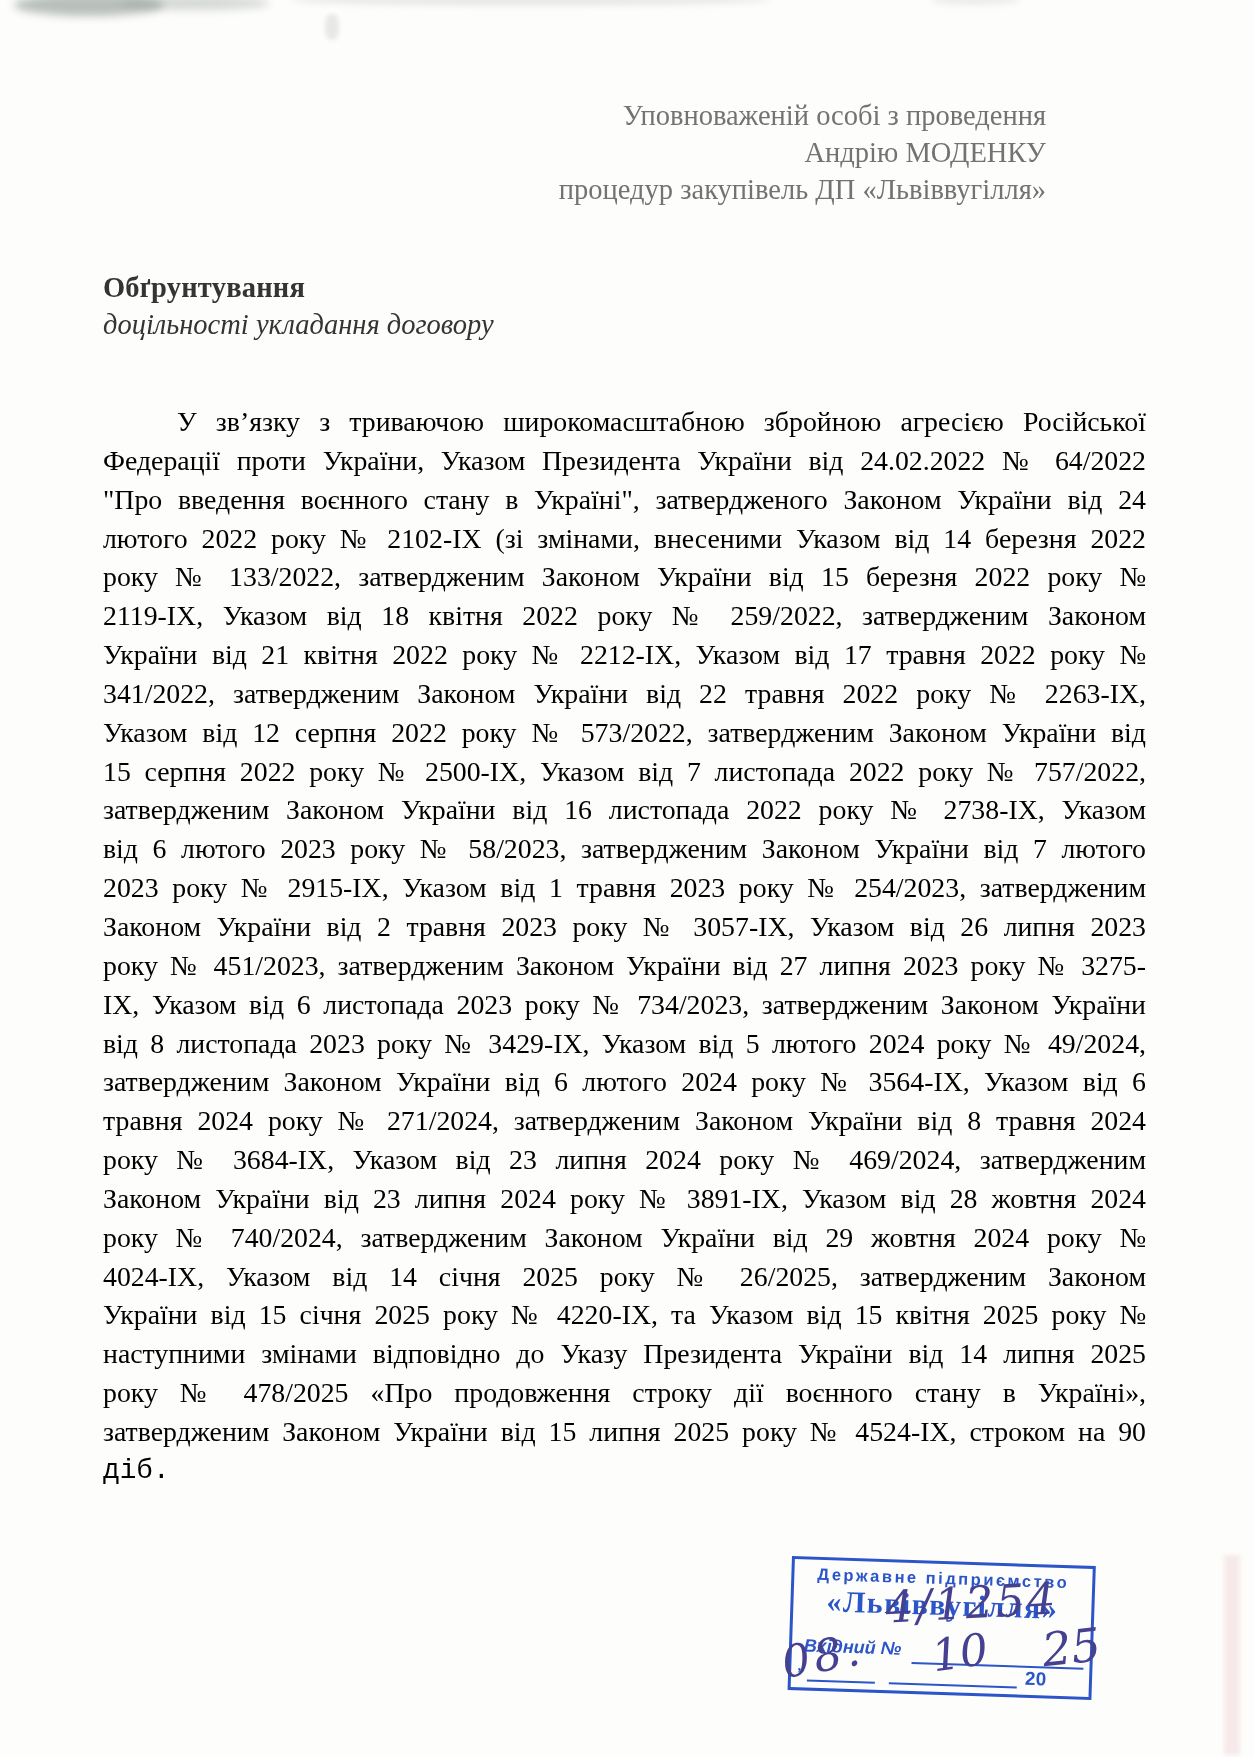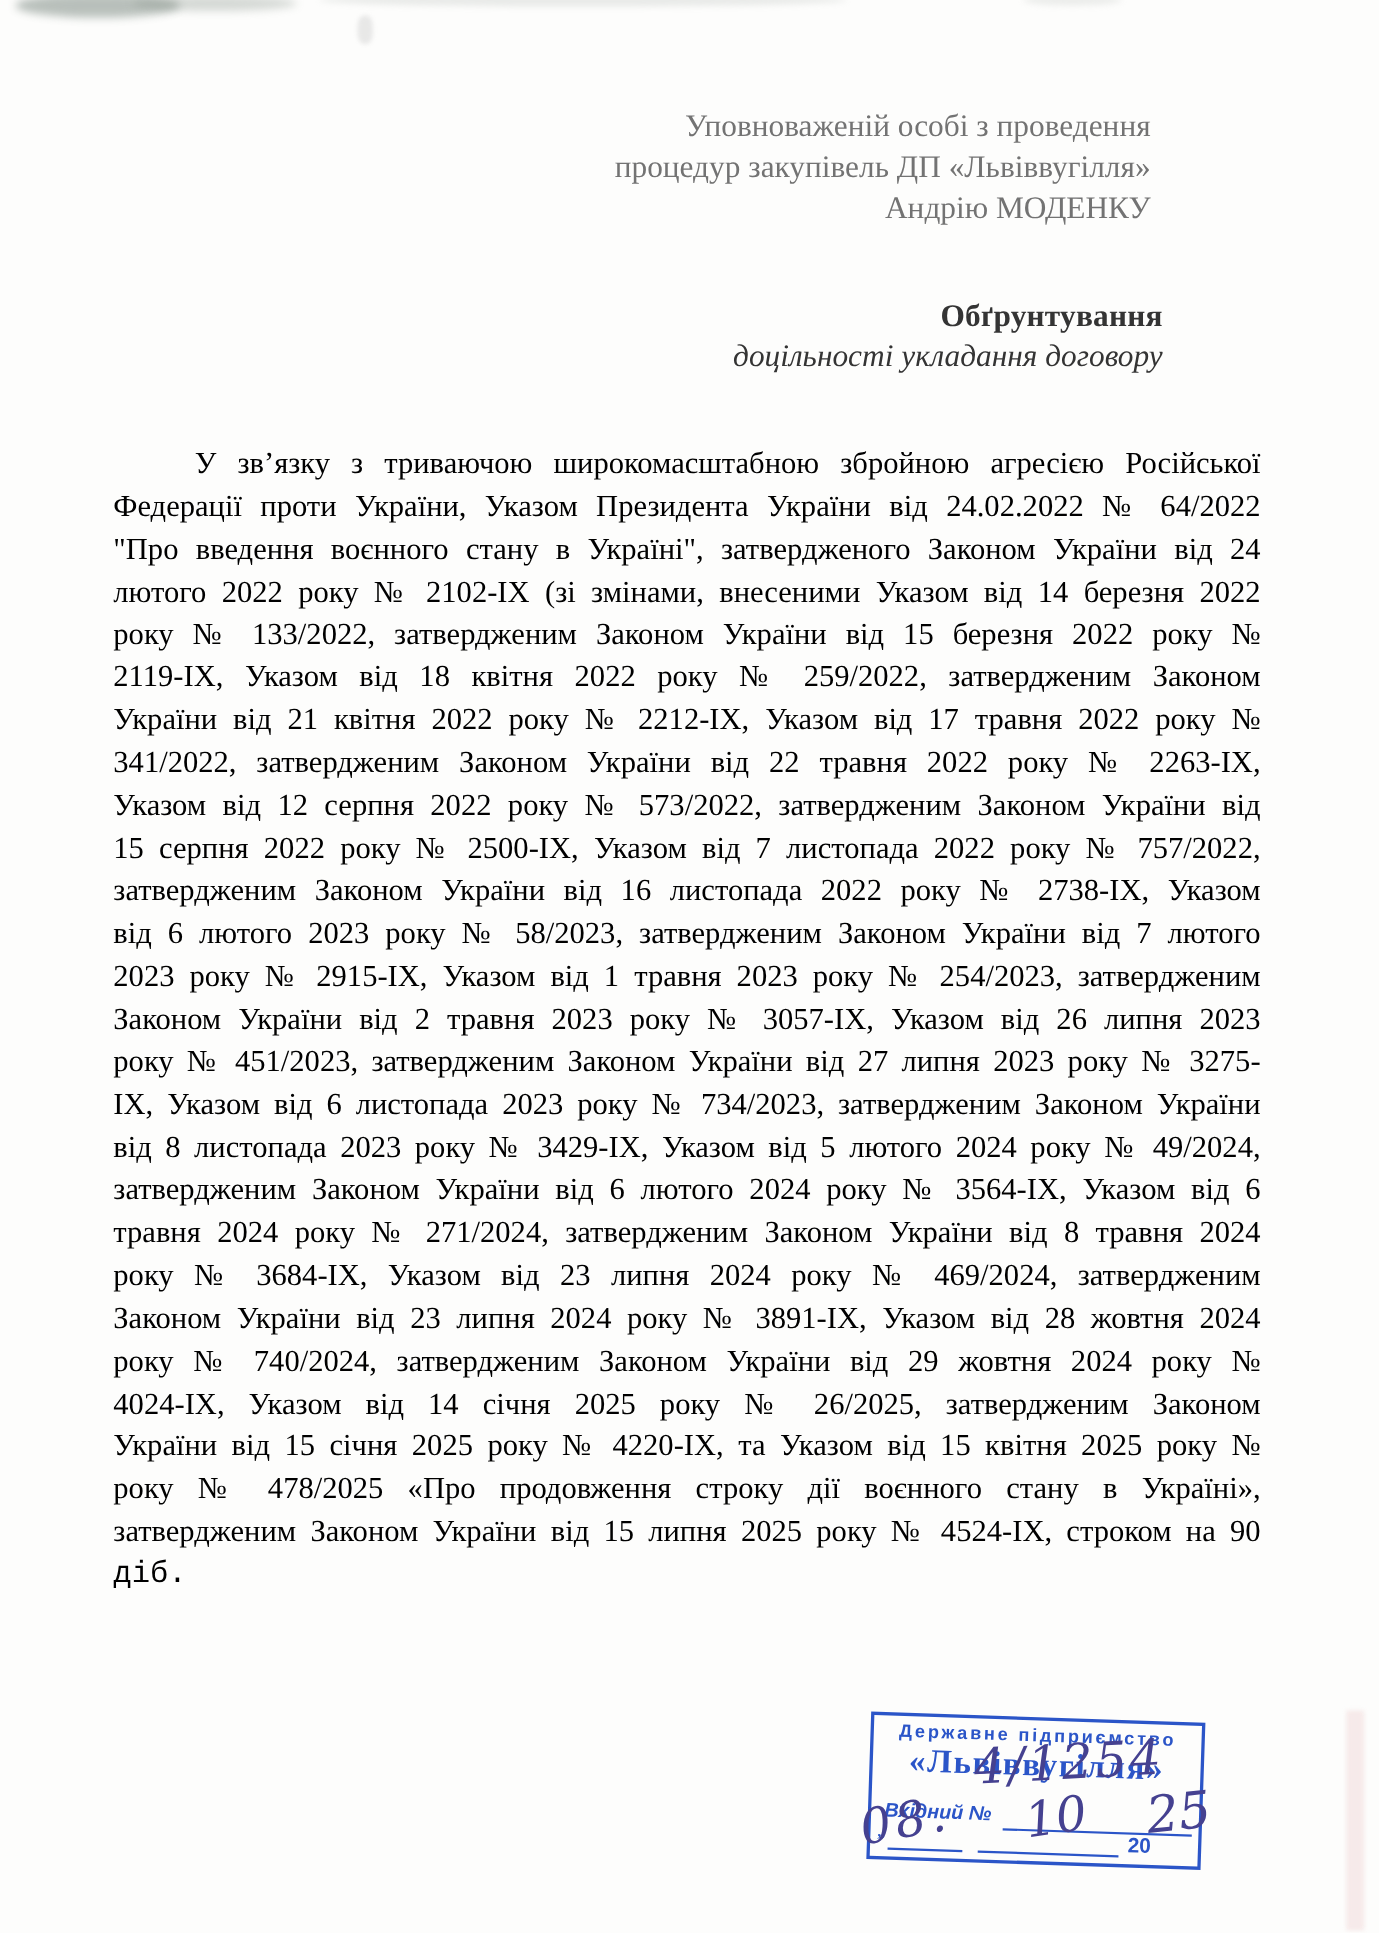--- a/index.html
+++ b/index.html
@@ -17,21 +17,21 @@
   .smudge.q { left:325px; top:14px; width:14px; height:26px; background:#cfcfcf; opacity:.45; filter:blur(2px); border-radius:40%; }
   .pink-streak { position:absolute; right:14px; top:1555px; width:16px; height:200px; background:#f1dada; opacity:.55; filter:blur(2px); }
 
   .addressee {
     position:absolute; top:97px; right:208px;
     text-align:right; font-size:28.5px; line-height:37px; white-space:nowrap;
     color:#737373;
   }
   .heading {
     position:absolute; top:270px; left:103px; width:954px;
-    text-align:right; font-size:28.5px; line-height:36.5px; color:#343434;
+    text-align:left; font-size:28.5px; line-height:36.5px; color:#343434;
   }
   .heading .title-line { font-weight:bold; letter-spacing:.2px; }
   .heading .sub { font-weight:normal; font-style:italic; }
 
   .bodytext {
     position:absolute; top:403px; left:103px; width:1043px;
     font-size:27.8px; line-height:38.85px; color:#000000;
   }
   .pline { text-align:justify; text-align-last:justify; height:38.85px; overflow:hidden; }
   .pline.first { text-indent:74px; }
@@ -63,22 +63,22 @@
 
 <div class="smudge a"></div>
 <div class="smudge b"></div>
 <div class="smudge c"></div>
 <div class="smudge d"></div>
 <div class="smudge q"></div>
 <div class="pink-streak"></div>
 
 <div class="addressee">
     <div class="addr-line first">Уповноваженій особі з проведення</div>
+    <div class="addr-line last">Андрію МОДЕНКУ</div>
     <div class="addr-line">процедур закупівель ДП «Львіввугілля»</div>
-    <div class="addr-line last">Андрію МОДЕНКУ</div>
   </div>
 
 <div class="heading">
   <div class="title-line">Обґрунтування</div>
   <div>
       <div class="sub first">доцільності укладання договору</div>
     </div>
 </div>
 
 <div class="bodytext">
@@ -99,20 +99,21 @@
     <div class="pline">року № 451/2023, затвердженим Законом України від 27 липня 2023 року № 3275-</div>
     <div class="pline">ІХ, Указом від 6 листопада 2023 року № 734/2023, затвердженим Законом України</div>
     <div class="pline">від 8 листопада 2023 року № 3429-ІХ, Указом від 5 лютого 2024 року № 49/2024,</div>
     <div class="pline">затвердженим Законом України від 6 лютого 2024 року № 3564-ІХ, Указом від 6</div>
     <div class="pline">травня 2024 року № 271/2024, затвердженим Законом України від 8 травня 2024</div>
     <div class="pline">року № 3684-ІХ, Указом від 23 липня 2024 року № 469/2024, затвердженим</div>
     <div class="pline">Законом України від 23 липня 2024 року № 3891-ІХ, Указом від 28 жовтня 2024</div>
     <div class="pline">року № 740/2024, затвердженим Законом України від 29 жовтня 2024 року №</div>
     <div class="pline">4024-ІХ, Указом від 14 січня 2025 року № 26/2025, затвердженим Законом</div>
     <div class="pline">України від 15 січня 2025 року № 4220-ІХ, та Указом від 15 квітня 2025 року №</div>
+    <div class="pline">наступними змінами відповідно до Указу Президента України від 14 липня 2025</div>
     <div class="pline">року № 478/2025 «Про продовження строку дії воєнного стану в Україні»,</div>
     <div class="pline">затвердженим Законом України від 15 липня 2025 року № 4524-ІХ, строком на 90</div>
     <div class="pline last">діб.</div>
   </div>
 
 <div class="stamp">
   <div class="org1">Державне підприємство</div>
   <div class="org2">«Львіввугілля»</div>
   <div class="incoming-label">Вхідний №</div>
   <div class="rule-number"></div>

